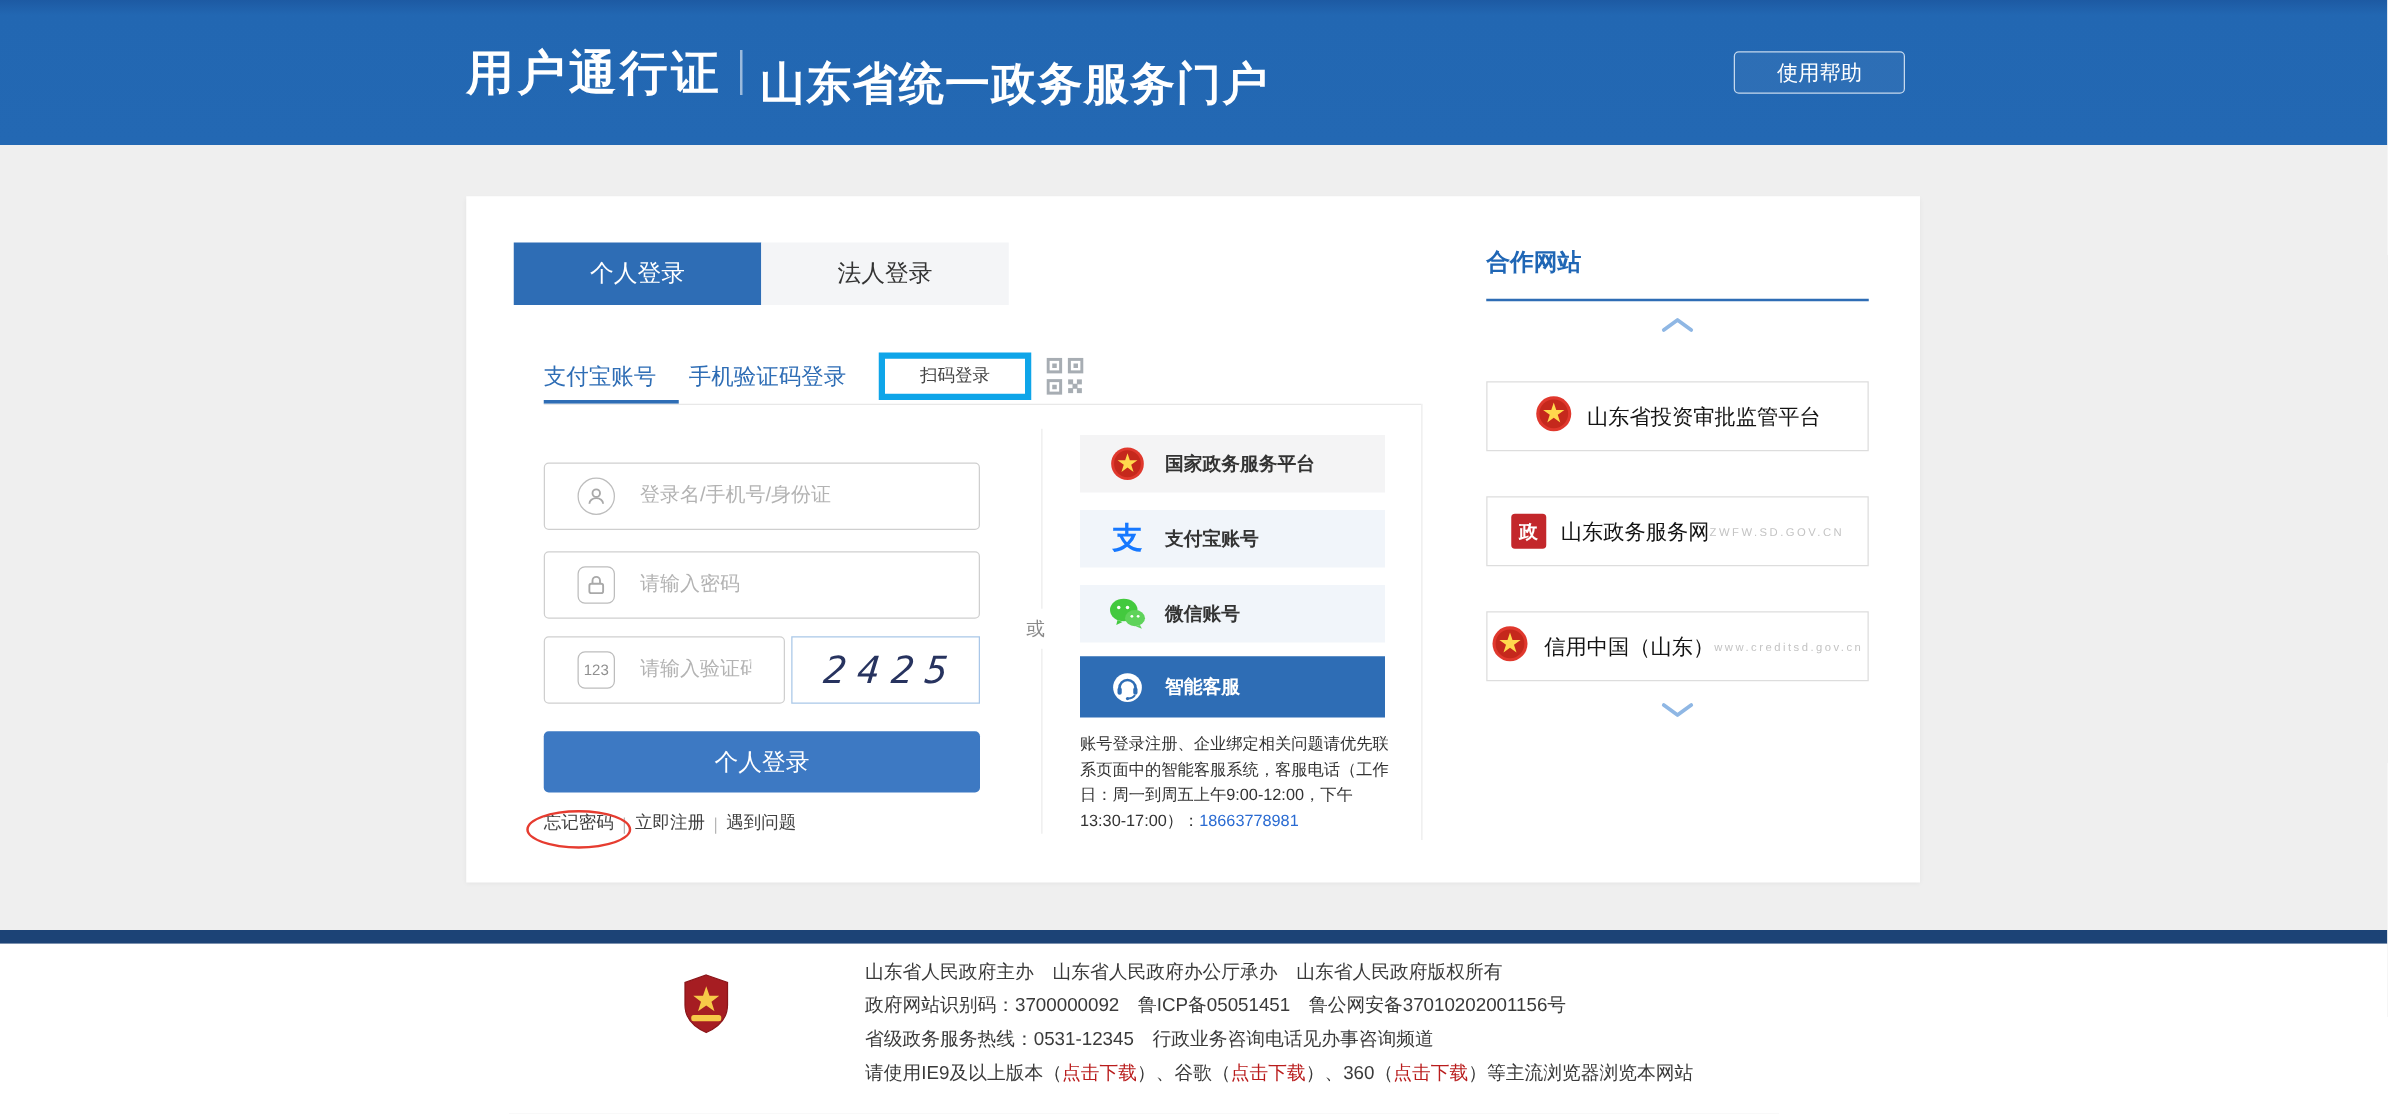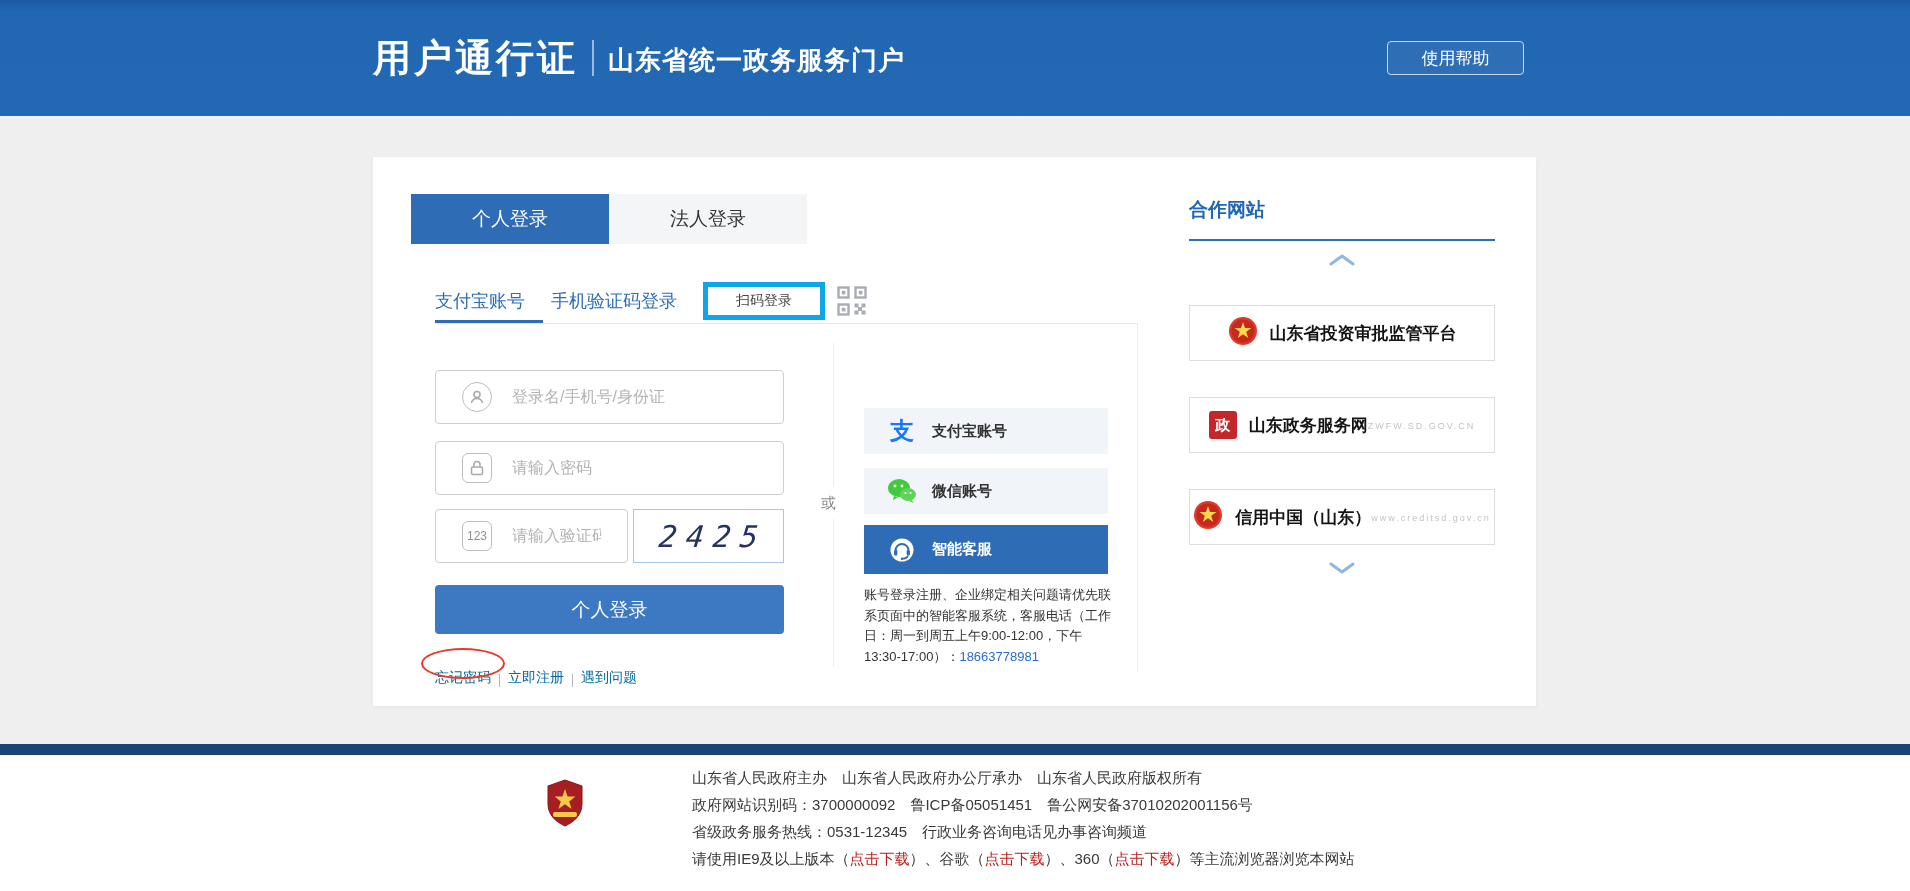--- a/index.html
+++ b/index.html
@@ -4,21 +4,21 @@
 <style>
   *{margin:0;padding:0;box-sizing:border-box}
   body{font-family:"Liberation Sans","DejaVu Sans",sans-serif;background:#fff}
   .page{position:relative;width:1910px;height:891px;background:#efefef;overflow:hidden}
 
   
   .header{position:absolute;left:0;top:0;width:100%;height:116px;
           background:linear-gradient(180deg,#1d5aa3 0,#2267b2 12px,#2368b3 100%)}
   .app-title{position:absolute;left:373px;top:33px;font-size:38px;font-weight:bold;color:#fff;letter-spacing:3px}
   .header-divider{position:absolute;left:592px;top:40px;width:2px;height:36px;background:rgba(255,255,255,.55)}
-  .portal-subtitle{position:absolute;left:608px;top:43px;font-size:26px;font-weight:bold;color:#fff;letter-spacing:1px}
+  .portal-subtitle{position:absolute;left:608px;top:43px;font-size:36px;font-weight:bold;color:#fff;letter-spacing:1px}
   .help-button{position:absolute;left:1387px;top:41px;width:137px;height:34px;border:1px solid #c6d9ee;border-radius:4px;
                background:rgba(255,255,255,.05);color:#fff;font-size:17px;display:flex;align-items:center;justify-content:center;cursor:pointer}
 
   
   .card{position:absolute;left:373px;top:157px;width:1163px;height:549px;background:#fff;box-shadow:0 1px 4px rgba(0,0,0,.05)}
   .tab{position:absolute;top:37px;width:198px;height:50px;display:flex;align-items:center;justify-content:center;font-size:19px;cursor:pointer}
   .tab-personal{left:38px;background:#2e6db5;color:#fff}
   .tab-legal{left:236px;background:#f4f5f7;color:#333}
 
   .methods{position:absolute;left:62px;top:126px;height:36px;display:flex;align-items:center}
@@ -42,21 +42,21 @@
   .icon-rsq{border-radius:6px}
   .icon-123{font-size:12px;color:#8f8f8f}
   .text-input{flex:1;min-width:0;border:none;outline:none;font-size:16px;color:#333;font-family:inherit;background:transparent}
   .text-input::placeholder{color:#b3b3b3}
   .captcha-img{position:absolute;left:260px;top:352px;width:151px;height:54px;border:1px solid #a9c7e8;background:#fff;
                display:flex;align-items:center;justify-content:center;cursor:pointer}
   .captcha-text{font-family:"DejaVu Sans Mono",monospace;font-style:italic;font-size:30px;letter-spacing:9px;color:#27335f;
                 transform:skewX(-6deg);padding-left:9px}
   .submit-btn{position:absolute;left:62px;top:428px;width:349px;height:49px;background:#3d79c3;border:none;border-radius:4px;
               color:#fff;font-size:19px;cursor:pointer;font-family:inherit}
-  .links{position:absolute;left:62px;top:512px;font-size:14px;color:#0369a1;display:flex;align-items:flex-end}
+  .links{position:absolute;left:62px;top:492px;font-size:14px;color:#404040;display:flex;align-items:flex-end}
   .links .link{cursor:pointer}
   .links .sep{width:1px;height:13px;background:#b5b5b5;margin:0 8px}
   .red-ellipse{position:absolute;left:48px;top:491px;width:84px;height:31px;border:2px solid #e63c30;border-radius:50%;pointer-events:none}
 
   .alt-row{position:absolute;left:491px;width:244px;height:46px;background:#f1f5fa;display:flex;align-items:center;padding-left:22px;cursor:pointer}
   .alt-1{top:191px;background:#f4f4f5}
   .alt-2{top:251px}.alt-3{top:311px}
   .alt-4{top:368px;height:49px;background:#2e6db5}
   .alt-icon{width:32px;display:flex;justify-content:center;margin-right:14px}
   .alt-label{font-size:15px;font-weight:bold;color:#333}
@@ -67,21 +67,21 @@
 
   
   .partner-title{position:absolute;left:816px;top:40px;font-size:19px;font-weight:bold;color:#1f66b5}
   .partner-line{position:absolute;left:816px;top:82px;width:306px;height:2px;background:#2e6db5}
   .chevron{position:absolute;left:956px;cursor:pointer;display:flex}
   .chev-up{top:96px}
   .chev-down{top:404px}
   .p-card{position:absolute;left:816px;width:306px;height:56px;border:1px solid #ddd;background:#fff;
           display:flex;align-items:center;justify-content:center;gap:12px;cursor:pointer}
   .p1{top:148px}.p2{top:240px}.p3{top:332px}
-  .p-name{font-size:17px;font-weight:bold;color:#141414}
+  .p-name{font-size:17px;font-weight:normal;color:#141414}
   .p-text{display:flex;flex-direction:row;align-items:center}
   .p-sub{font-size:9px;color:#c3c3c3;letter-spacing:2px;margin-top:2px}
   .zwfw-logo{width:28px;height:28px;background:#c3272b;border-radius:3px;color:#fff;display:flex;align-items:center;justify-content:center;
              font-size:15px;font-weight:bold}
 
   
   .footer-bar{position:absolute;left:0;top:744px;width:100%;height:11px;background:#1c4376}
   .footer{position:absolute;left:0;top:755px;width:100%;height:136px;background:#fff}
   .badge{position:absolute;left:545px;top:24px;cursor:pointer}
   .f-lines{position:absolute;left:692px;top:9px;font-size:15px;color:#3a3a3a}
@@ -166,20 +166,30 @@
 
     <div class="links">
       <span class="link">忘记密码</span>
       <span class="sep"></span>
       <span class="link">立即注册</span>
       <span class="sep"></span>
       <span class="link">遇到问题</span>
     </div>
     <div class="red-ellipse"></div>
 
+    <div class="alt-row alt-1">
+      <span class="alt-icon">
+        <svg width="28" height="28" viewBox="0 0 30 30">
+          <circle cx="15" cy="15" r="14" fill="#e0382d"></circle>
+            <circle cx="15" cy="15" r="11.5" fill="#c5281c"></circle>
+          <polygon points="15,6 17,12 23.5,12 18.2,15.8 20.2,22 15,18.2 9.8,22 11.8,15.8 6.5,12 13,12" fill="#ffd94d"></polygon>
+        </svg>
+      </span>
+      <span class="alt-label">国家政务服务平台</span>
+    </div>
 
     <div class="alt-row alt-2">
       <span class="alt-icon">
         <span class="alipay-glyph">支</span>
       </span>
       <span class="alt-label">支付宝账号</span>
     </div>
 
     <div class="alt-row alt-3">
       <span class="alt-icon">

